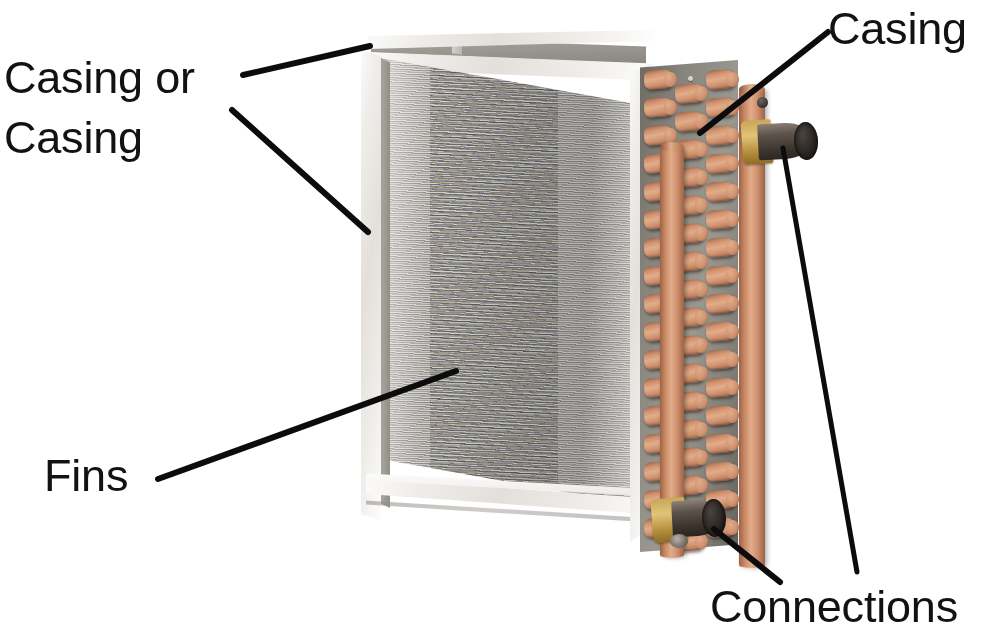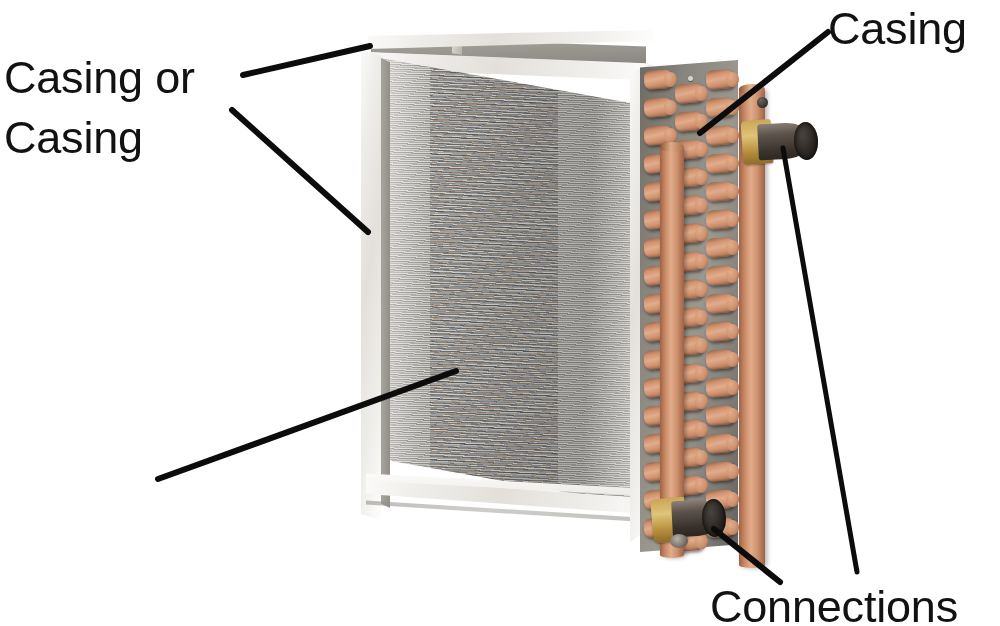--- a/index.html
+++ b/index.html
@@ -346,18 +346,19 @@
       <line x1="828" y1="32" x2="700" y2="133" stroke-width="6"></line>
       <line x1="783" y1="148" x2="857" y2="572" stroke-width="5"></line>
       <line x1="714" y1="529" x2="780" y2="582" stroke-width="6"></line>
     </svg>
 
   <div class="label" id="label-flanges">
     <div>Casing or</div>
     <div>Casing</div>
   </div>
 
+  <div class="label" id="label-fins">Fins</div>
 
   <div class="label" id="label-tubes">Casing</div>
 
   <div class="label" id="label-conn">Connections</div>
 
 </div>
 
 </body></html>

